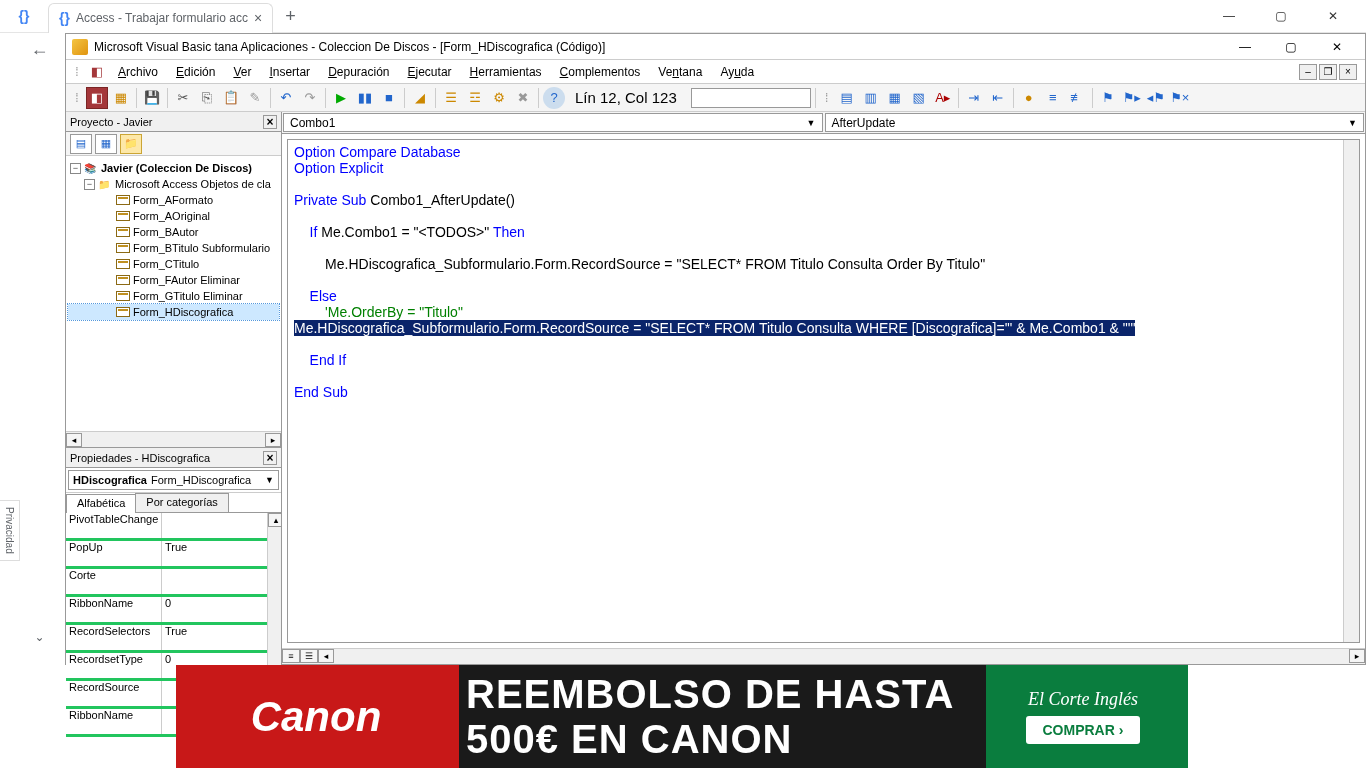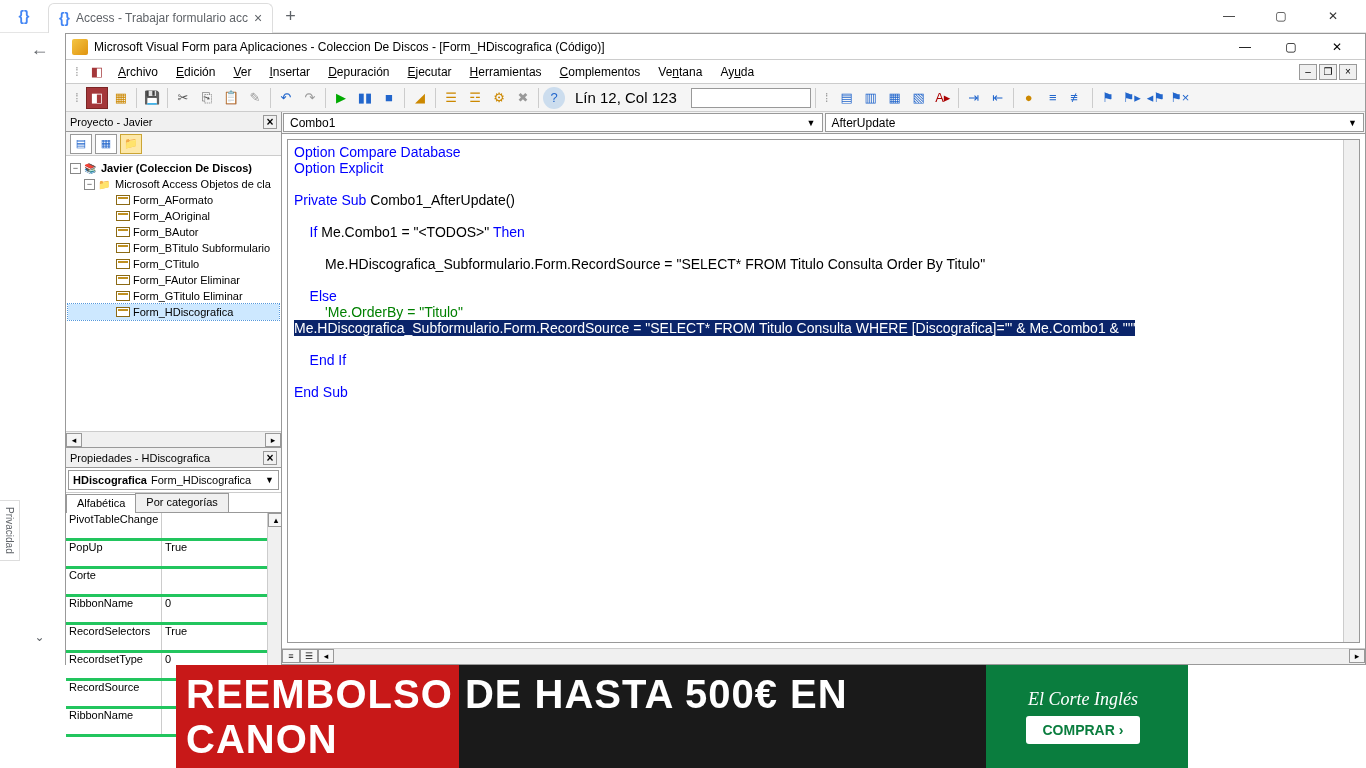--- a/index.html
+++ b/index.html
@@ -108,21 +108,21 @@
 
   <div style="position:absolute; left:-17px; top:0; width:17px; height:100%; display:flex; flex-direction:column; align-items:center; padding-top:6px; gap:30px;">
     <span style="font-size:18px;color:#5f6368;">←</span>
     <span style="font-size:12px;color:#5f6368; margin-top:540px;">⌄</span>
   </div>
 
   <div class="vba-window">
 
     <div class="vba-titlebar">
       <div class="vba-titlebar-icon"></div>
-      <span>Microsoft Visual Form para Aplicaciones - Coleccion De Discos - [Form_HDiscografica (Código)]</span>
+      <span>Microsoft Visual Basic tana Aplicaciones - Coleccion De Discos - [Form_HDiscografica (Código)]</span>
       <div class="vba-win-ctrls">
         <div class="vba-win-btn">—</div>
         <div class="vba-win-btn">▢</div>
         <div class="vba-win-btn">✕</div>
       </div>
     </div>
 
     <div class="vba-menubar">
       <div class="menu-grip">⁞</div>
       <div class="tb-btn" style="color:#a4373a;">◧</div>
@@ -358,20 +358,21 @@
           <div class="scroll-arrow">◂</div>
           <div style="flex:1"></div>
           <div class="scroll-arrow">▸</div>
         </div>
       </div>
     </div>
   </div>
 </div>
 
 <div class="ad-banner">
+  <div class="ad-logo">Canon</div>
   <div class="ad-text">REEMBOLSO DE HASTA 500€ EN CANON</div>
   <div class="ad-right">
     <div class="ad-corte">El Corte Inglés</div>
     <div class="ad-btn">
       <span>COMPRAR</span>
       <span>›</span>
     </div>
   </div>
 </div>
 

